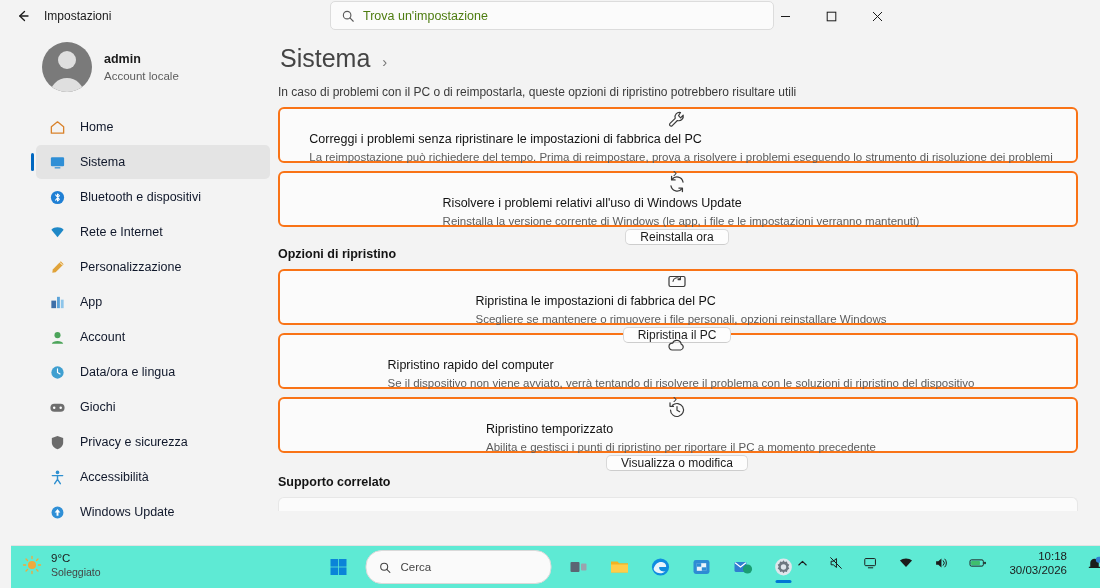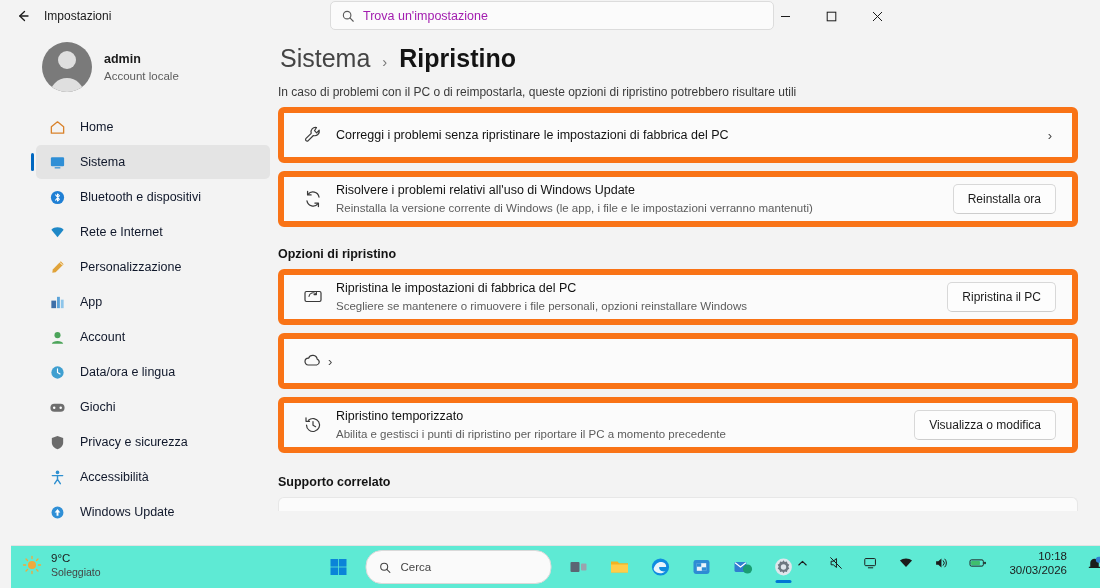--- a/index.html
+++ b/index.html
@@ -33,21 +33,21 @@
   .searchbar {
     position: absolute; left: 330px; top: 1px;
     width: 444px; height: 29px;
     background: #fbfbfb;
     border: 1px solid #dcdcdc;
     border-radius: 5px;
     display: flex; align-items: center;
     padding: 0 10px;
     gap: 8px;
   }
-  .searchbar .ph { font-size: 12.5px; color: #a21caf; }
+  .searchbar .ph { font-size: 12.5px; color: #4d7c0f; }
   .win-controls {
     position: absolute; right: 0; top: 0; height: 32px; display: flex;
   }
   .win-btn {
     width: 46px; height: 32px; display: flex; align-items: center; justify-content: center;
     color: #1b1b1b; font-size: 11px;
   }
 
   
   .sidebar {
@@ -105,27 +105,28 @@
     display: flex; align-items: baseline; gap: 12px;
     padding: 12px 0 0 2px;
   }
   .crumb-root { font-size: 25px; color: #444; }
   .crumb-sep { font-size: 15px; color: #777; }
   .crumb-cur { font-size: 25px; font-weight: bold; color: #141414; }
   .subtitle { font-size: 12px; color: #3a3a3a; margin-top: 12px; }
 
   .card {
     background: #fbfbfb;
-    border: 6px solid #f97316;
+    border: 2px solid #f97316;
     border-radius: 6px;
     margin-top: 8px;
     height: 54px;
     display: flex; align-items: center;
     padding: 0 16px 0 14px;
     width: 800px;
+    flex-direction: column;
   }
   .card.tall { height: 56px; }
   .card-icon {
     width: 30px; flex: none; display: flex; align-items: center; justify-content: center;
     color: #3a3a3a;
   }
   .card-text { flex: 1; padding-left: 8px; }
   .card-title { font-size: 12.5px; color: #121212; line-height: 17px; }
   .card-sub { font-size: 11.5px; color: #5c5c5c; line-height: 16px; margin-top: 1px;}
   .chev { color: #444; font-size: 13px; padding-right: 4px; }
@@ -369,33 +370,33 @@
       </div>
 
     </div>
   </div>
 
   <div class="content">
 
     <div class="breadcrumb">
       <span class="crumb-root">Sistema</span>
       <span class="crumb-sep">›</span>
-      <span class="crumb-cur">Ripristino</span>
     </div>
 
     <div class="subtitle">In caso di problemi con il PC o di reimpostarla, queste opzioni di ripristino potrebbero risultare utili</div>
 
     <div class="card tall">
       <div class="card-icon">
         <svg width="22" height="22" viewBox="0 0 22 22">
             <path d="M14.5 3.5 a4.5 4.5 0 0 0-5.3 5.8 L3.8 14.7 a1.6 1.6 0 0 0 2.2 2.2 l5.4-5.4 a4.5 4.5 0 0 0 5.8-5.3 L14.6 8.8 L12.5 6.7 Z" fill="none" stroke="#3a3a3a" stroke-width="1.2" stroke-linejoin="round"></path>
           </svg>
       </div>
       <div class="card-text">
         <div class="card-title">Correggi i problemi senza ripristinare le impostazioni di fabbrica del PC</div>
+        <div class="card-sub">La reimpostazione può richiedere del tempo. Prima di reimpostare, prova a risolvere i problemi eseguendo lo strumento di risoluzione dei problemi</div>
       </div>
       <div class="chev">›</div>
     </div>
 
     <div class="card tall">
       <div class="card-icon">
         <svg width="22" height="22" viewBox="0 0 22 22">
           <path d="M17 9 a6.2 6.2 0 0 0-11-2.6" fill="none" stroke="#3a3a3a" stroke-width="1.3" stroke-linecap="round"></path>
           <path d="M5 13 a6.2 6.2 0 0 0 11 2.6" fill="none" stroke="#3a3a3a" stroke-width="1.3" stroke-linecap="round"></path>
           <path d="M5.6 3.4 V6.9 H9.1" fill="none" stroke="#3a3a3a" stroke-width="1.3" stroke-linecap="round" stroke-linejoin="round"></path>
@@ -424,20 +425,24 @@
         <div class="card-sub">Scegliere se mantenere o rimuovere i file personali, opzioni reinstallare Windows</div>
       </div>
       <div class="btn">Ripristina il PC</div>
     </div>
 
     <div class="card tall">
       <div class="card-icon">
         <svg width="22" height="22" viewBox="0 0 22 22">
             <path d="M6.2 15 a3.4 3.4 0 0 1 .4-6.8 a4.5 4.5 0 0 1 8.6 1 a3 3 0 0 1-.5 5.8 Z" fill="none" stroke="#3a3a3a" stroke-width="1.2" stroke-linejoin="round"></path>
           </svg>
+      </div>
+      <div class="card-text">
+        <div class="card-title">Ripristino rapido del computer</div>
+        <div class="card-sub">Se il dispositivo non viene avviato, verrà tentando di risolvere il problema con le soluzioni di ripristino del dispositivo</div>
       </div>
       <div class="chev">›</div>
     </div>
 
     <div class="card tall">
       <div class="card-icon">
         <svg width="22" height="22" viewBox="0 0 22 22">
           <path d="M4.5 11 a6.5 6.5 0 1 0 2-4.7" fill="none" stroke="#3a3a3a" stroke-width="1.2" stroke-linecap="round"></path>
           <path d="M4 3.8 V7.3 H7.5" fill="none" stroke="#3a3a3a" stroke-width="1.2" stroke-linecap="round" stroke-linejoin="round"></path>
           <path d="M11 7.6 V11.2 L13.6 12.7" fill="none" stroke="#3a3a3a" stroke-width="1.2" stroke-linecap="round"></path>

